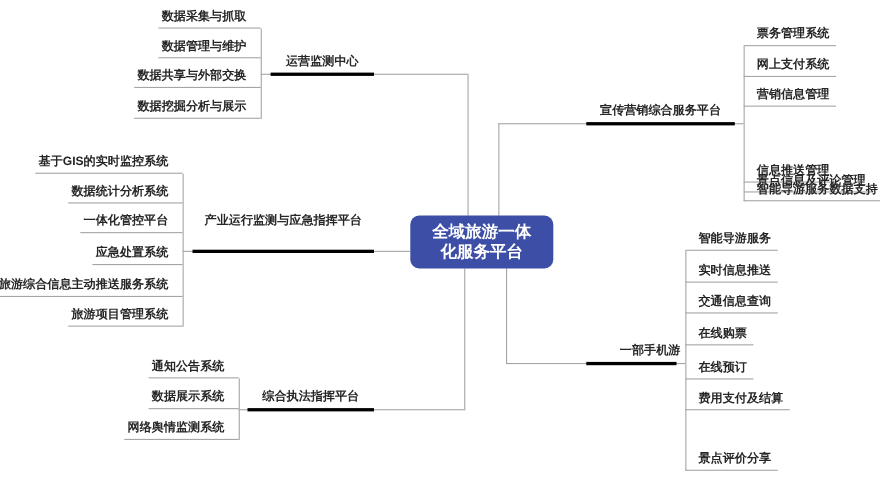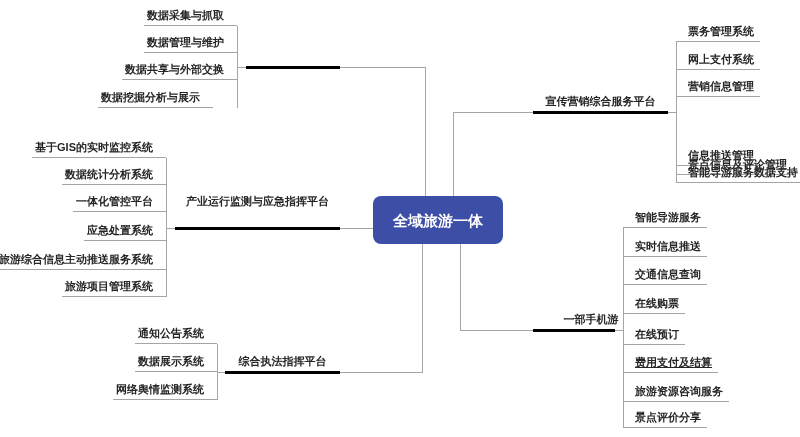--- a/index.html
+++ b/index.html
@@ -65,29 +65,30 @@
   <div class="vline" style="left:217px;top:344px;height:56px;"></div>
   <div class="vline" style="left:676px;top:42px;height:141px;"></div>
   <div class="vline" style="left:623px;top:228px;height:200px;"></div>
 
   <div class="thick" style="left:246px;top:66px;width:94px;"></div>
   <div class="thick" style="left:175px;top:227px;width:165px;"></div>
   <div class="thick" style="left:225px;top:371px;width:115px;"></div>
   <div class="thick" style="left:533px;top:111px;width:135px;"></div>
   <div class="thick" style="left:533px;top:329px;width:82px;"></div>
 
+  <div class="parent" style="left:246px;top:48px;width:94px;">运营监测中心</div>
   <div class="parent" style="left:175px;top:193px;width:165px;text-align:center;">产业运行监测与应急指挥平台</div>
   <div class="parent" style="left:225px;top:353px;width:115px;">综合执法指挥平台</div>
   <div class="parent" style="left:533px;top:93px;width:135px;">宣传营销综合服务平台</div>
   <div class="parent" style="left:550px;top:311px;width:82px;">一部手机游</div>
 
   <div class="sub" style="right:563px;top:7px;">数据采集与抓取</div>
   <div class="sub" style="right:563px;top:34px;">数据管理与维护</div>
   <div class="sub" style="right:563px;top:61px;">数据共享与外部交换</div>
-  <div class="sub" style="right:587px;top:89px;">数据挖掘分析与展示</div>
+  <div class="sub" style="right:563px;top:89px;">数据挖掘分析与展示</div>
 
   <div class="sub" style="right:634px;top:139px;">基于GIS的实时监控系统</div>
   <div class="sub" style="right:634px;top:166px;">数据统计分析系统</div>
   <div class="sub" style="right:634px;top:193px;margin-left:47px;">一体化管控平台</div>
   <div class="sub" style="right:634px;top:222px;">应急处置系统</div>
   <div class="sub" style="right:634px;top:251px;">旅游综合信息主动推送服务系统</div>
   <div class="sub" style="right:634px;top:278px;">旅游项目管理系统</div>
 
   <div class="sub" style="right:583px;top:325px;">通知公告系统</div>
   <div class="sub" style="right:583px;top:353px;">数据展示系统</div>
@@ -98,21 +99,21 @@
   <div class="sub right" style="left:676px;top:78px;">营销信息管理</div>
   <div class="sub right" style="left:676px;top:107px;margin-top:40px;">信息推送管理</div>
   <div class="sub right" style="left:676px;top:136px;margin-top:20px;">景点信息及评论管理</div>
   <div class="sub right" style="left:676px;top:164px;">智能导游服务数据支持</div>
 
   <div class="sub right" style="left:623px;top:209px;">智能导游服务</div>
   <div class="sub right" style="left:623px;top:238px;">实时信息推送</div>
   <div class="sub right" style="left:623px;top:266px;">交通信息查询</div>
   <div class="sub right" style="left:623px;top:295px;">在线购票</div>
   <div class="sub right" style="left:623px;top:326px;">在线预订</div>
-  <div class="sub right" style="left:623px;top:354px;text-decoration:underline;">费用支付及结算</div>
-  <div class="sub right" style="left:623px;top:383px;">旅游资源咨询服务</div>
+  <div class="sub right" style="left:623px;top:354px;">费用支付及结算</div>
   <div class="sub right" style="left:623px;top:409px;">景点评价分享</div>
 
   <div id="center-node">
     <span>全域旅游一体</span>
+    <span>化服务平台</span>
   </div>
 
 </div>
 
 </body></html>

